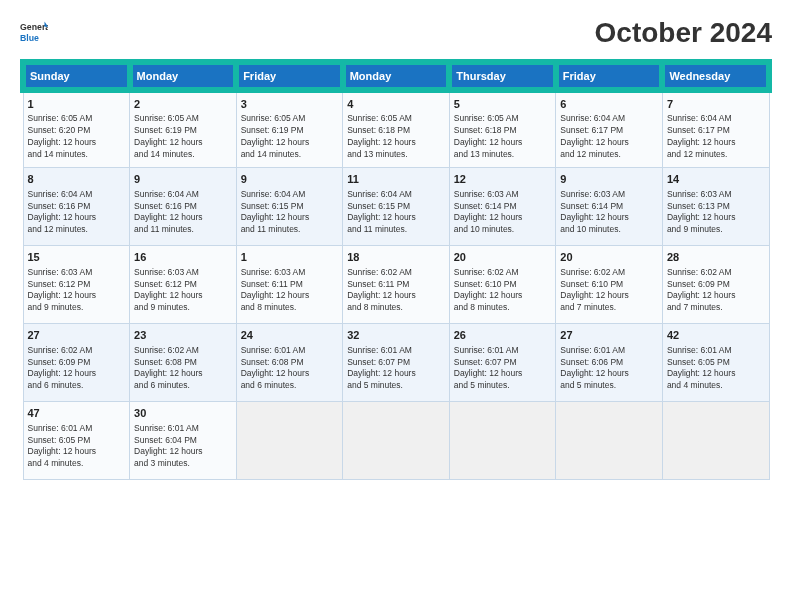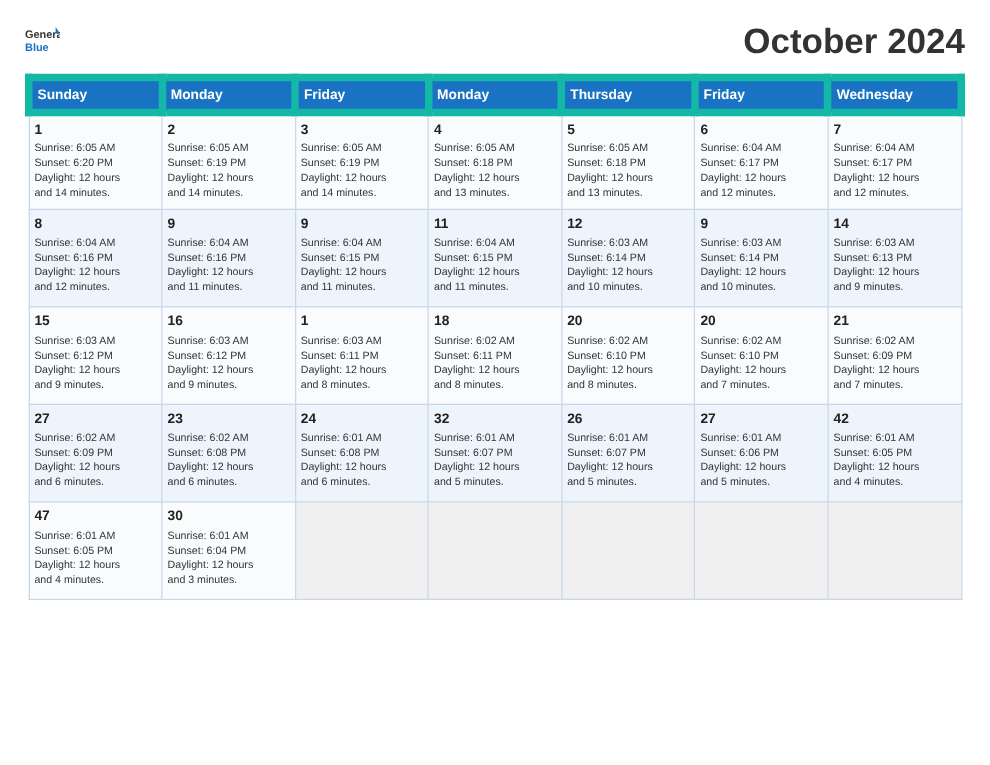--- a/index.html
+++ b/index.html
@@ -255,21 +255,21 @@
 and 8 minutes.</div>
           </td>
           <td>
             <span class="day-num">20</span>
             <div style="white-space: pre-line;">Sunrise: 6:02 AM
 Sunset: 6:10 PM
 Daylight: 12 hours
 and 7 minutes.</div>
           </td>
           <td>
-            <span class="day-num">21</span>
+            <span class="day-num">28</span>
             <div style="white-space: pre-line;">Sunrise: 6:02 AM
 Sunset: 6:09 PM
 Daylight: 12 hours
 and 7 minutes.</div>
           </td>
         </tr>
         <tr>
           <td>
             <span class="day-num">27</span>
             <div style="white-space: pre-line;">Sunrise: 6:02 AM

